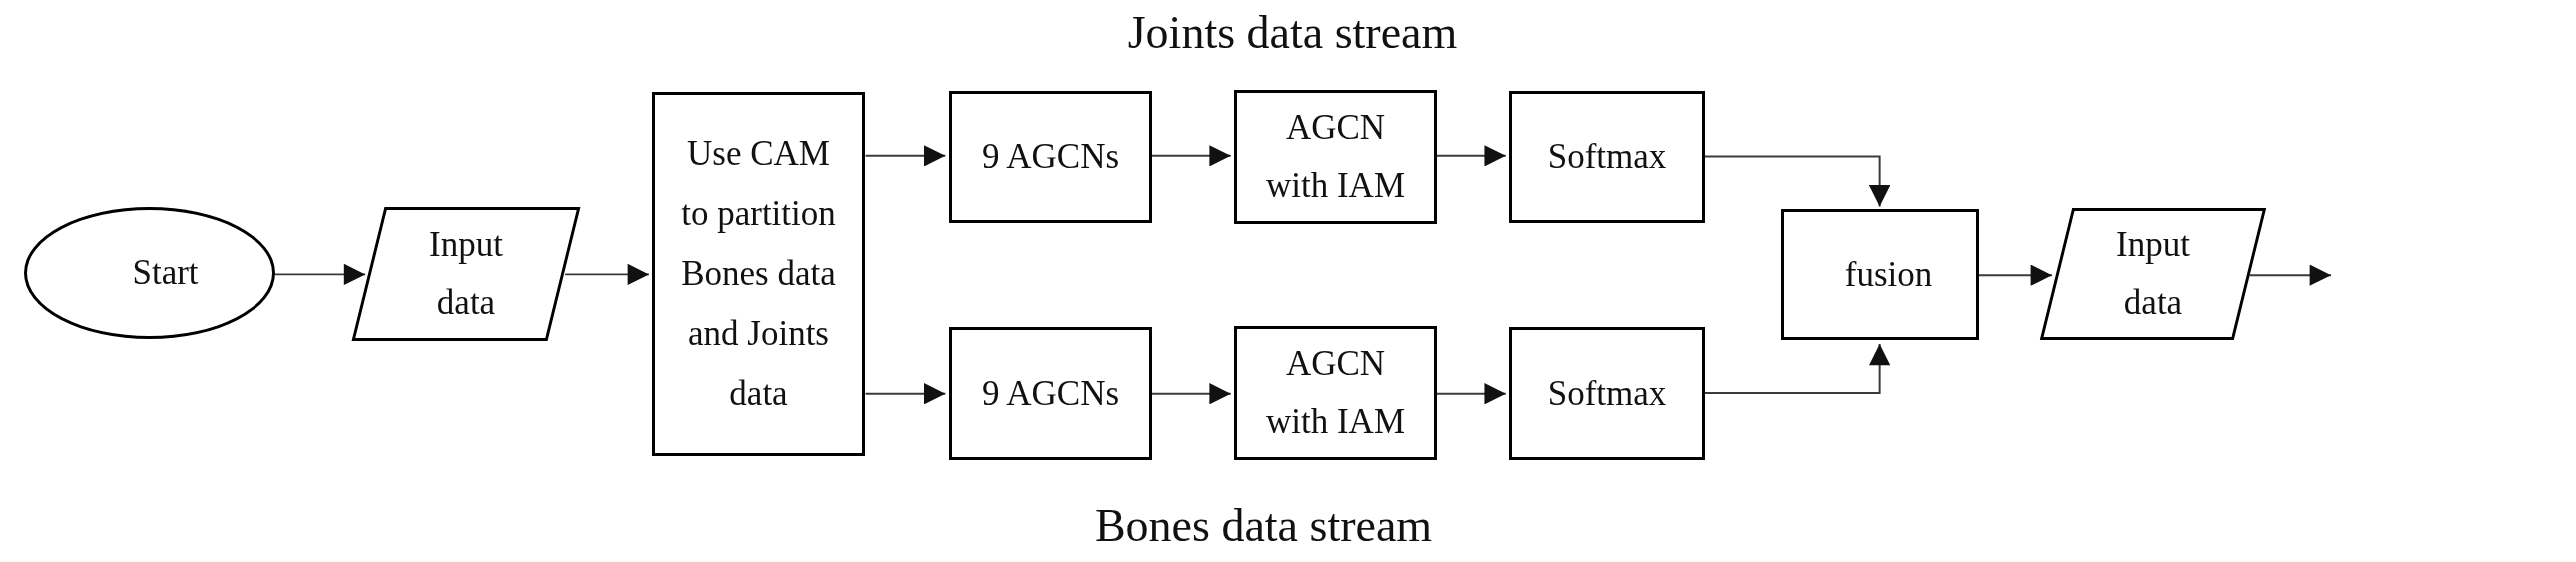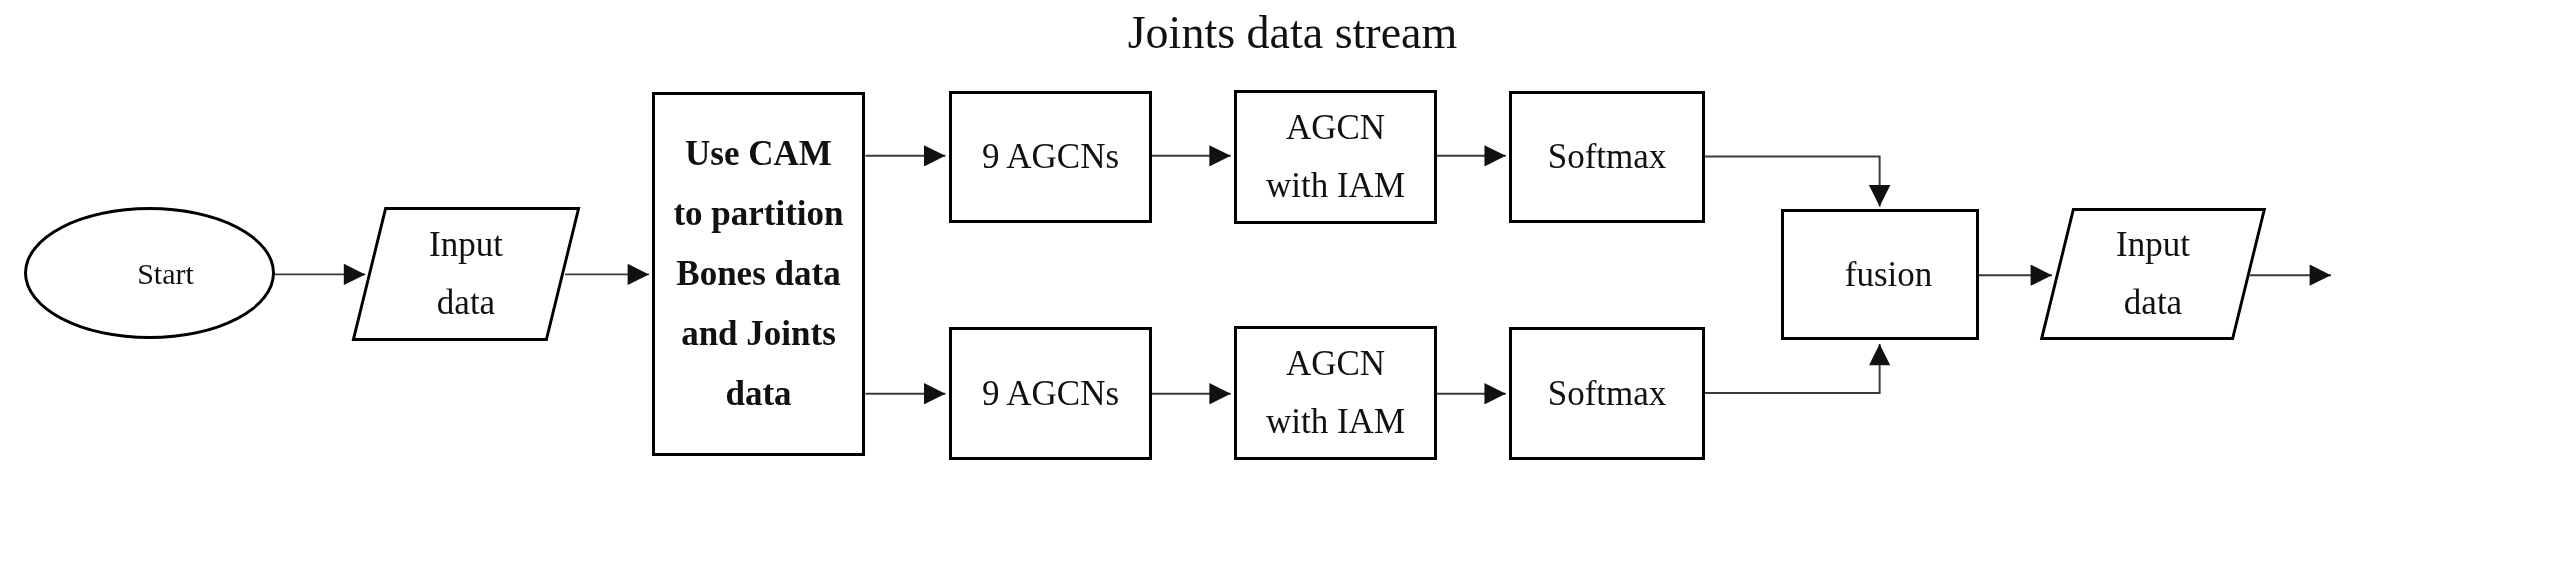--- a/index.html
+++ b/index.html
@@ -34,21 +34,21 @@
     text-align: center;
   }
   .node .label {
     white-space: pre-line;
     font-size: 35px;
     line-height: 1.65;
     color: #111111;
   }
   .rect { border-radius: 0; }
   .ellipse { border-radius: 50%; }
-  .ellipse .label { font-size: 30px; line-height: 1.1; margin-left: 32px; }
+  .ellipse .label { font-size: 35px; line-height: 1.1; margin-left: 32px; }
   .para { transform: skewX(-13.8deg); }
   .para .label { transform: skewX(13.8deg); }
   .cam .label { line-height: 1.72; }
   .stream-title {
     position: absolute;
     width: 711px;
     text-align: center;
     font-size: 46px;
     line-height: 1.1;
     color: #111111;
@@ -76,31 +76,32 @@
       <path d="M1457,498 L1557,498" marker-end="url(#arrow)"></path>
       <path d="M1818,498 L1905,498" marker-end="url(#arrow)"></path>
       <path d="M2157,497 L2378,497 L2378,435" marker-end="url(#arrow)"></path>
       <path d="M2503,348 L2596,348" marker-end="url(#arrow)"></path>
       <path d="M2846,348 L2949,348" marker-end="url(#arrow)"></path>
     </g>
   </svg>
 
   <div class="stream-title" style="left:937px; top:8px;">Joints data stream</div>
 
+  <div class="stream-title" style="left:908px; top:501px;">Bones data stream</div>
 
   <div class="node ellipse" style="left:24px; top:207px; width:251px; height:132px;">
     <span class="label">Start</span>
   </div>
 
   <div class="node para" style="left:368px; top:207px; width:196px; height:134px;">
     <span class="label">Input
 data</span>
   </div>
 
-  <div class="node rect cam" style="left:652px; top:92px; width:213px; height:364px;font-weight:bold;">
+  <div class="node rect cam" style="left:652px; top:92px; width:213px; height:364px;">
     <span class="label">Use CAM
 to partition
 Bones data
 and Joints
 data</span>
   </div>
 
   <div class="node rect" style="left:949px; top:91px; width:203px; height:132px;">
     <span class="label">9 AGCNs</span>
   </div>

